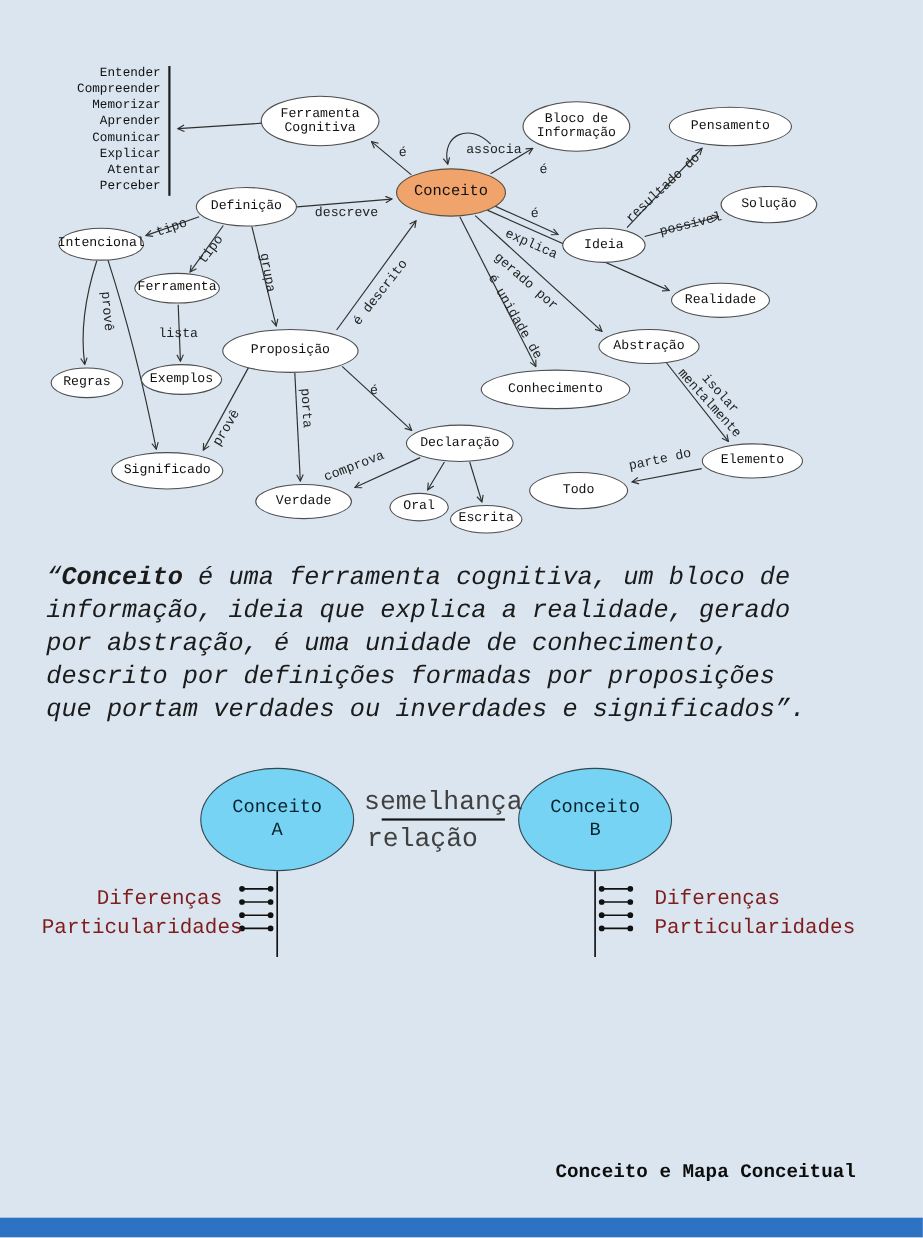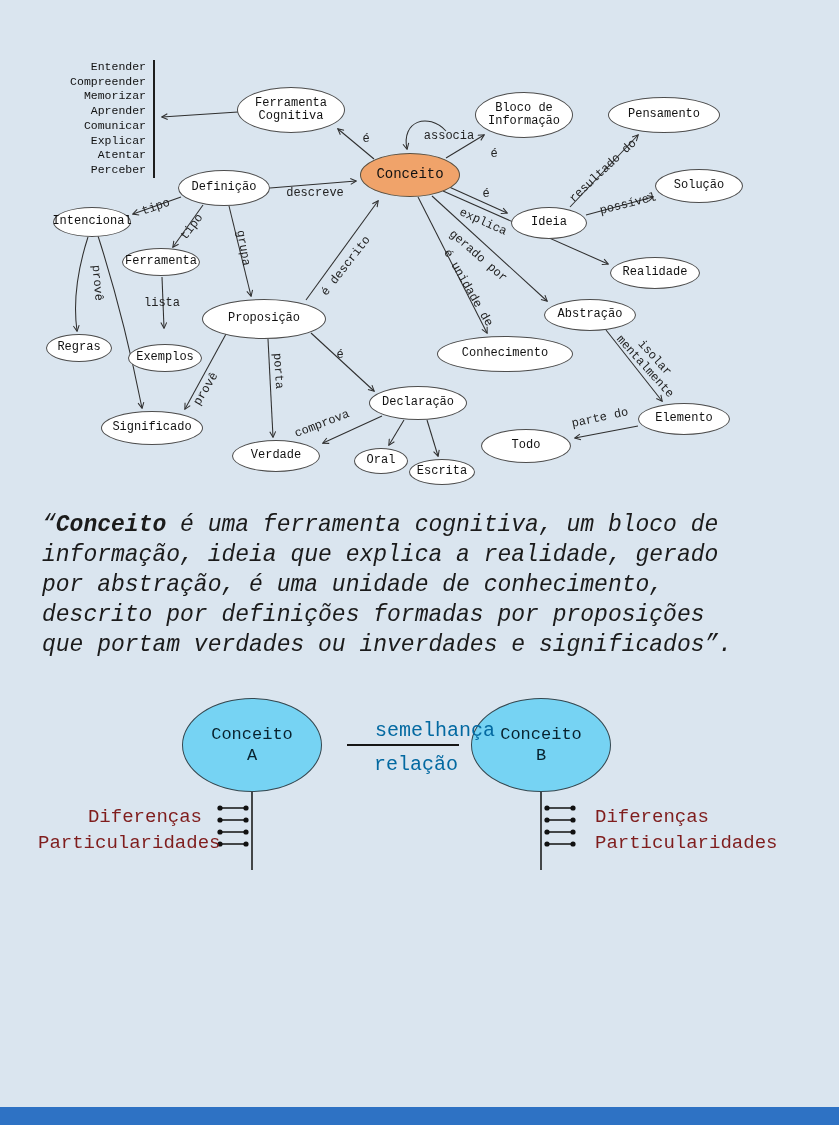--- a/index.html
+++ b/index.html
@@ -60,21 +60,21 @@
     text-align:center;
     background:var(--concept2,#76d3f3);
     border:1px solid #35474f;
     border-radius:50%;
     font-size:17px;line-height:1.25;color:#08222e;
     box-sizing:border-box;padding:0 32px;
   }
   .relline{position:absolute;height:2px;background:#161616;}
   .dlabel{
     position:absolute;transform:translate(-50%,-50%);
-    font-size:20px;color:#0369a1;white-space:nowrap;margin-left:32px;
+    font-size:24px;color:#404040;white-space:nowrap;
   }
   .ladder{position:absolute;}
   .side-label{
     position:absolute;
     font-size:19px;line-height:26px;color:#7f1d1d;
   }
   .footer-title{
     position:absolute;
     font-size:17.5px;font-weight:bold;color:#0d0d0d;white-space:nowrap;
   }
@@ -140,21 +140,21 @@
   <div class="node" style="left:608px;top:97px;width:112px;height:36px">Pensamento</div>
   <div class="node" style="left:655px;top:169px;width:88px;height:34px">Solução</div>
   <div class="node concept" style="left:360px;top:153px;width:100px;height:44px">Conceito</div>
   <div class="node" style="left:178px;top:170px;width:92px;height:36px">Definição</div>
   <div class="node" style="left:53px;top:207px;width:78px;height:30px;padding:2px 4px">Intencional</div>
   <div class="node" style="left:122px;top:248px;width:78px;height:28px;padding:2px 4px">Ferramenta</div>
   <div class="node" style="left:511px;top:207px;width:76px;height:32px">Ideia</div>
   <div class="node" style="left:610px;top:257px;width:90px;height:32px">Realidade</div>
   <div class="node" style="left:202px;top:299px;width:124px;height:40px">Proposição</div>
   <div class="node" style="left:46px;top:334px;width:66px;height:28px;padding:2px 4px">Regras</div>
-  <div class="node" style="left:128px;top:344px;width:74px;height:28px;padding:2px 16px">Exemplos</div>
+  <div class="node" style="left:128px;top:331px;width:74px;height:28px;padding:2px 16px">Exemplos</div>
   <div class="node" style="left:437px;top:336px;width:136px;height:36px">Conhecimento</div>
   <div class="node" style="left:544px;top:299px;width:92px;height:32px">Abstração</div>
   <div class="node" style="left:638px;top:403px;width:92px;height:32px">Elemento</div>
   <div class="node" style="left:481px;top:429px;width:90px;height:34px">Todo</div>
   <div class="node" style="left:101px;top:411px;width:102px;height:34px">Significado</div>
   <div class="node" style="left:369px;top:386px;width:98px;height:34px">Declaração</div>
   <div class="node" style="left:232px;top:440px;width:88px;height:32px">Verdade</div>
   <div class="node" style="left:354px;top:448px;width:54px;height:26px;padding:2px 4px">Oral</div>
   <div class="node" style="left:409px;top:459px;width:66px;height:26px;padding:2px 4px">Escrita</div>
 
@@ -234,15 +234,16 @@
   <div class="side-label" style="left:38px;top:804px;width:164px;text-align:right">
     <div>Diferenças</div>
     <div>Particularidades</div>
   </div>
   <div class="side-label" style="left:595px;top:804px;width:170px;text-align:left">
     <div>Diferenças</div>
     <div>Particularidades</div>
   </div>
 
 
+  <div class="footer-title" style="right:61px;top:1056px">Conceito e Mapa Conceitual</div>
   <div class="bottom-bar"></div>
 
 </div>
 
 </body></html>

